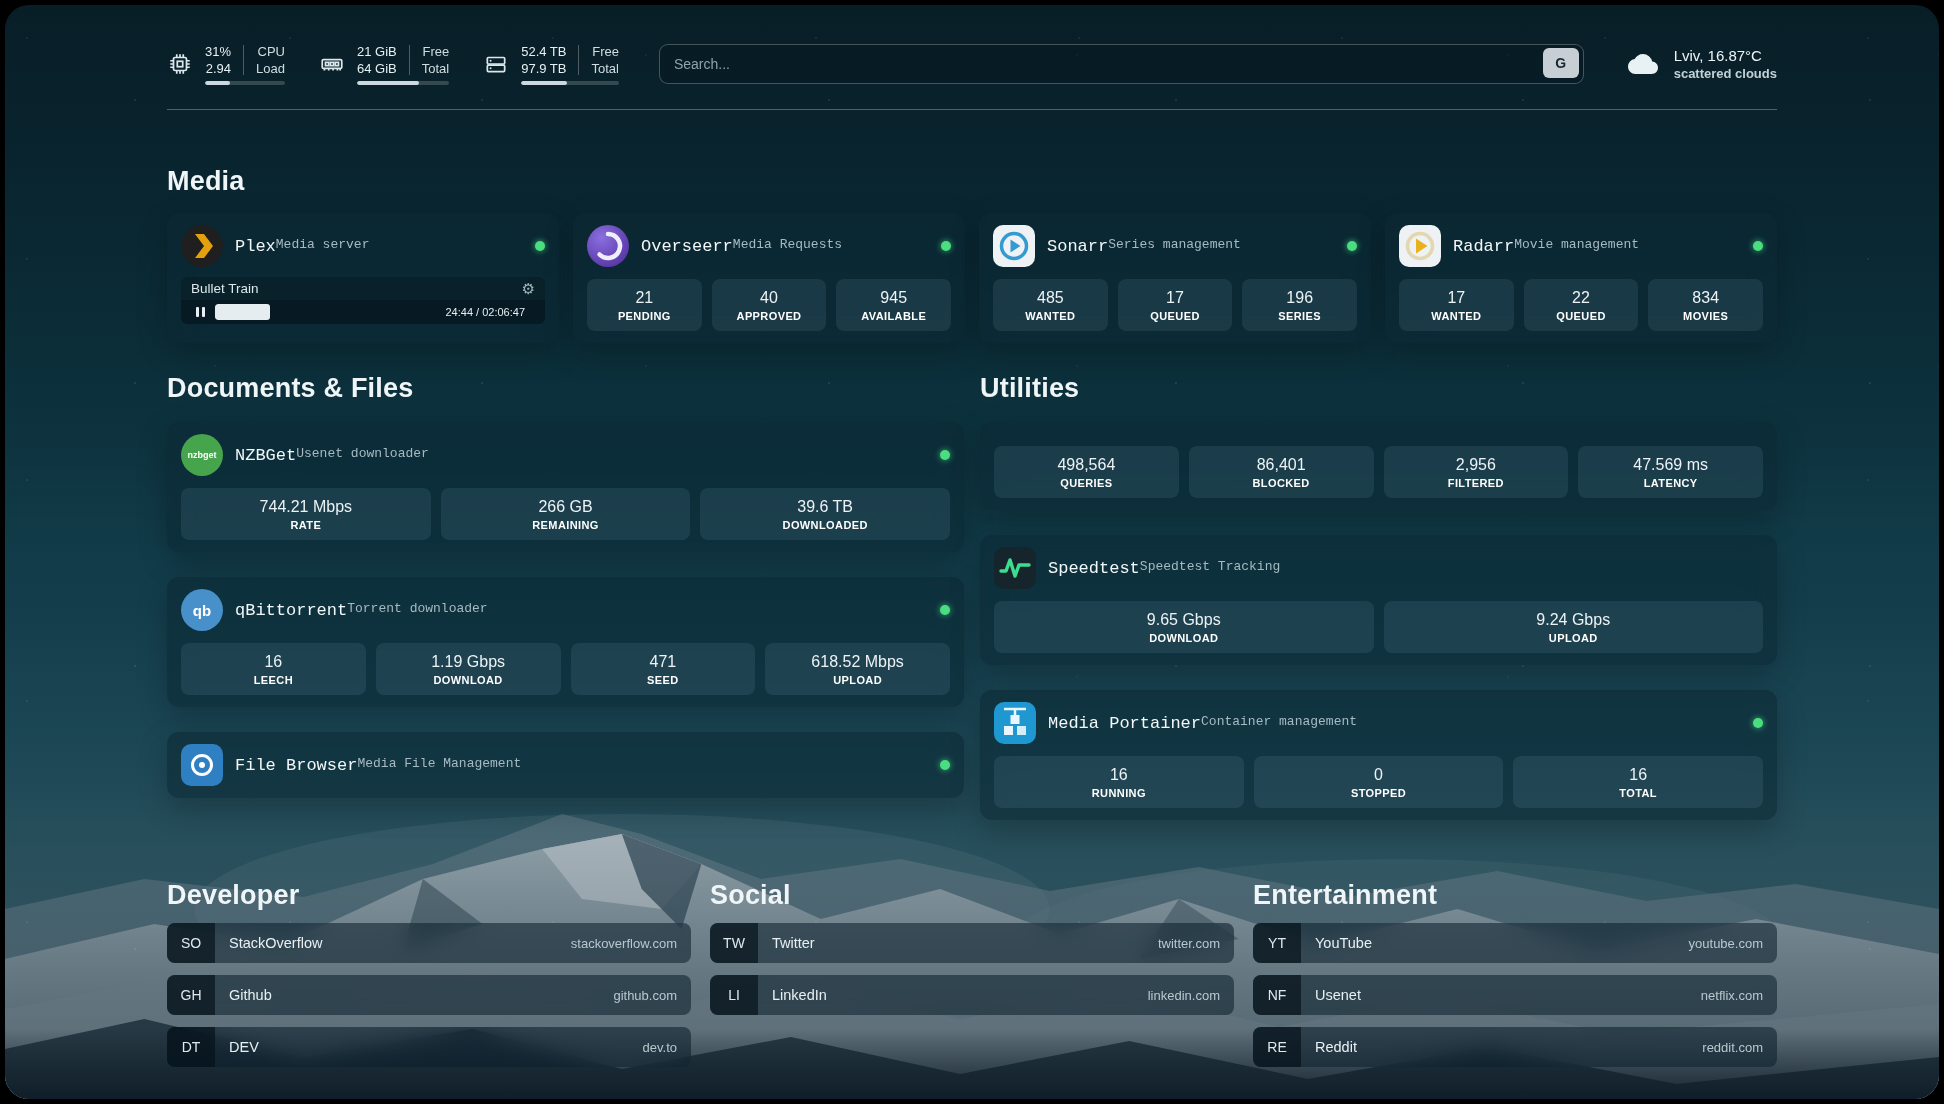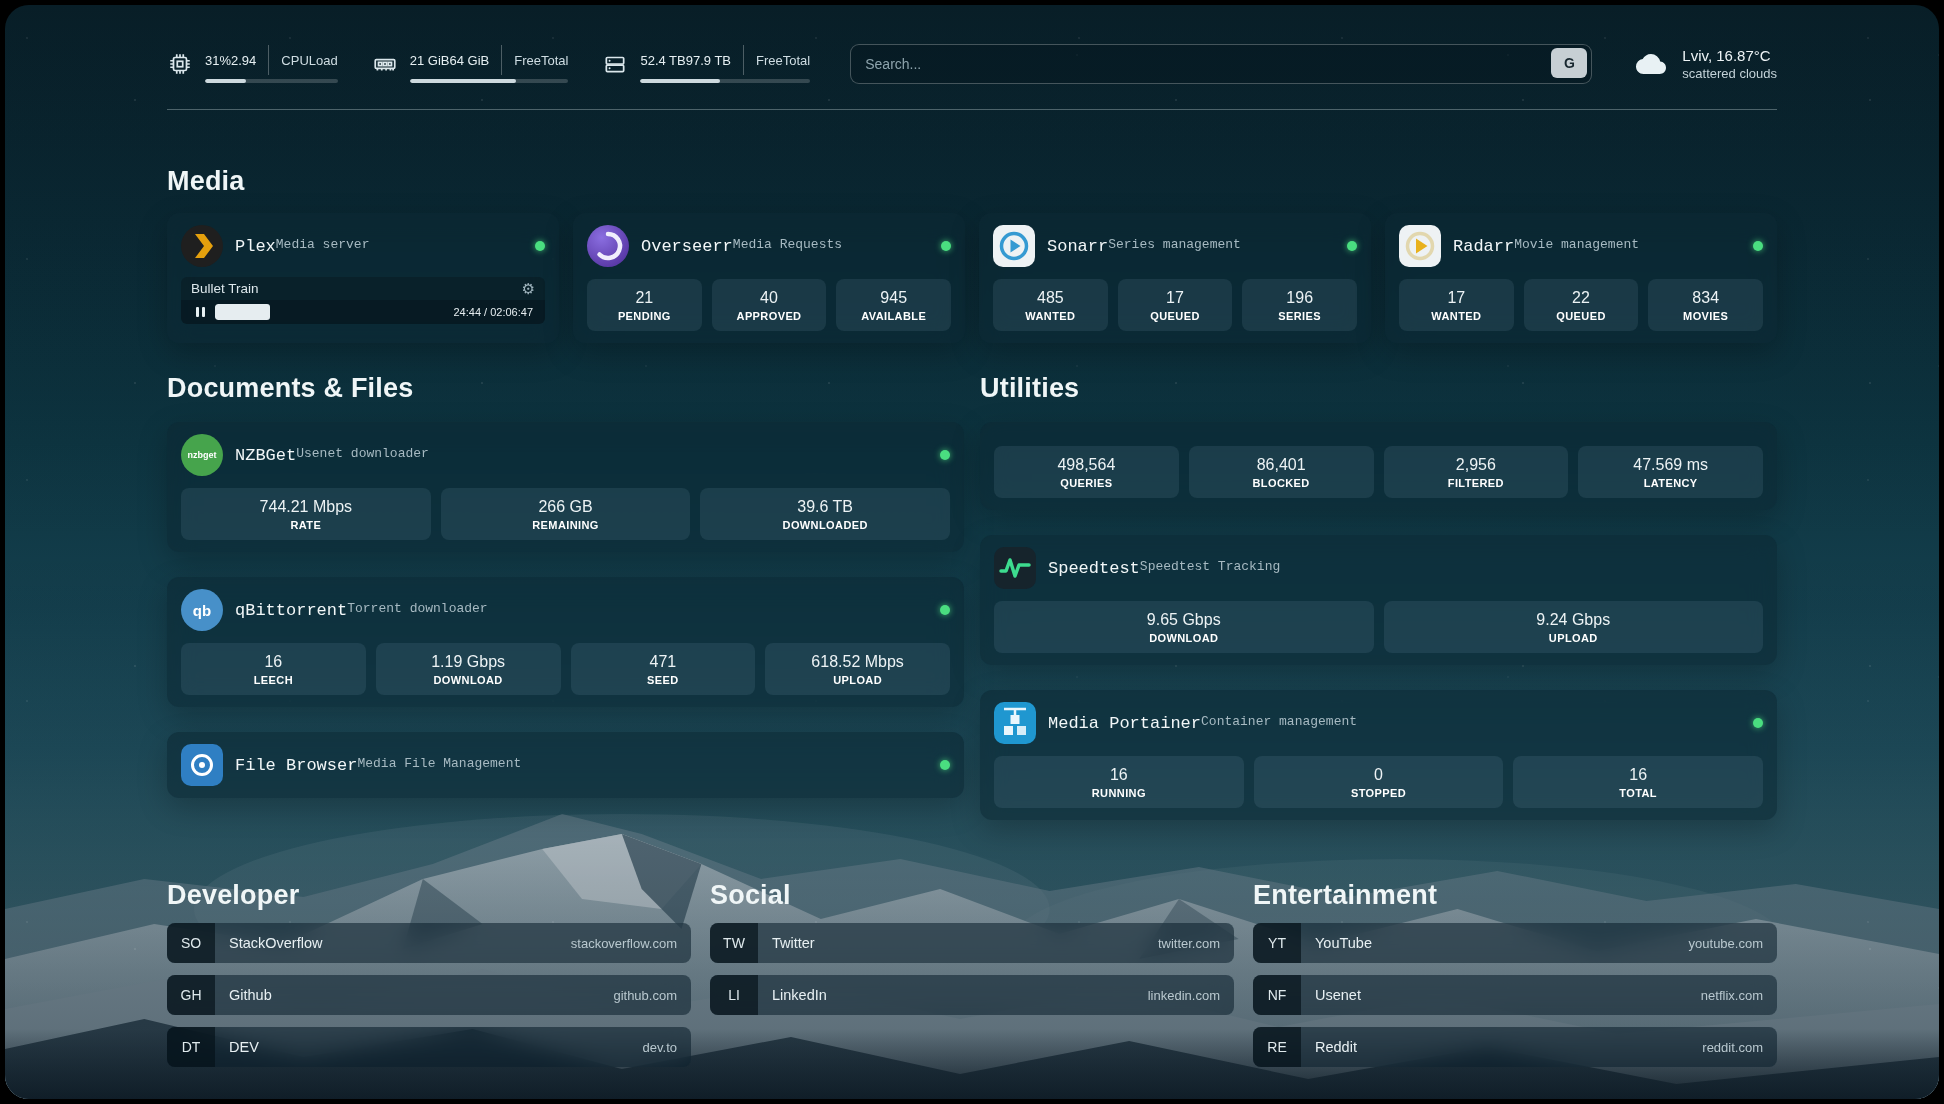--- a/index.html
+++ b/index.html
@@ -21,38 +21,38 @@
     background-size: 263px 221px, 347px 283px, 203px 181px, 431px 311px; }
 
   .content { position:relative; z-index:2; width:1610px; margin:0 auto; }
 
   
   .topbar { margin-top:26px; height:66px; display:flex; align-items:center; gap:34px; color:#e6eff2; }
   .sysstat { display:flex; align-items:center; gap:12px; }
   .sys-icon { width:26px; height:26px; flex:none; }
   .stat-body { display:flex; flex-direction:column; }
   .stat-cols { display:flex; align-items:center; gap:12px; }
-  .stat-col { display:flex; flex-direction:row; font-size:13px; line-height:17px; white-space:nowrap;align-items:flex-end; }
+  .stat-col { display:flex; flex-direction:column; font-size:13px; line-height:17px; white-space:nowrap;align-items:flex-end; }
   .stat-col.labels { color:#cfdde3; }
   .vdiv { width:1px; height:30px; background:rgba(255,255,255,.28); }
   .mini-bar { margin-top:4px; height:4px; border-radius:2px; background:rgba(255,255,255,.18); overflow:hidden; }
   .mini-fill { height:100%; border-radius:2px; background:#cdd9de; }
 
   .search { flex:1; display:flex; align-items:flex-start; height:40px; border:1px solid rgba(255,255,255,.25);
     border-radius:9px; background:rgba(5,20,28,.38); padding:3px 4px 3px 0; margin:0 6px; }
   .search input { flex:1; height:100%; background:transparent; border:none; outline:none; color:#e6eff2;
     font-size:14px; padding:0 14px; font-family:"Liberation Sans", sans-serif; }
   .search input::placeholder { color:#8ea4ad; }
   .search button { width:36px; height:30px; border:none; border-radius:6px; background:#c7cfd4; color:#17262e;
     font-size:14px; font-weight:bold; cursor:pointer; font-family:"Liberation Sans", sans-serif; }
 
   .weather { display:flex; align-items:center; gap:12px; }
   .weather-icon { width:38px; height:30px; }
   .weather-loc { font-size:15px; color:#eef4f6; line-height:19px; }
-  .weather-cond { font-size:13px; color:#c3d2d8; line-height:17px; }
+  .weather-cond { font-size:13px; color:#c3d2d8; line-height:17px;font-weight:bold; }
 
   .hr { margin-top:12px; height:1px; background:rgba(220,235,240,.32); }
 
   
   .section-title { font-size:27px; font-weight:600; color:#f0f6f7; letter-spacing:.2px; }
   .st-media { margin-top:56px; }
   .media-grid { margin-top:16px; display:grid; grid-template-columns:repeat(4,1fr); gap:14px; }
 
   .twocol { margin-top:30px; display:grid; grid-template-columns:1fr 1fr; gap:16px; }
   .twocol .section-title { margin-bottom:18px; }
@@ -90,21 +90,21 @@
   .player { margin-top:10px; }
   .player-top { display:flex; justify-content:space-between; align-items:center;
     background:rgba(8,24,32,.45); border-radius:6px 6px 0 0; padding:4px 10px; }
   .player-title { font-size:13.5px; color:#dde8ec; }
   .gear { font-size:15px; color:#9fb4bd; cursor:pointer; line-height:1; }
   .player-bottom { background:rgba(5,17,25,.62); border-radius:0 0 6px 6px; padding:4px; display:flex; align-items:center; }
   .pause-btn { width:30px; height:16px; display:flex; align-items:center; justify-content:center; gap:3px; cursor:pointer; flex:none; }
   .pause-btn i { display:block; width:3px; height:10px; background:#e8f0f3; border-radius:1px; }
   .player-track { position:relative; flex:1; height:16px; border-radius:3px; overflow:hidden; }
   .player-fill { position:absolute; left:0; top:0; bottom:0; background:#e6edf0; border-radius:3px; }
-  .player-time { position:absolute; right:8px; top:1.5px; font-size:11px; color:#e6edf0; }
+  .player-time { position:absolute; right:16px; top:1.5px; font-size:11px; color:#e6edf0; }
 
   
   .bookmarks { margin-top:60px; display:grid; grid-template-columns:repeat(3,1fr); gap:19px; padding-bottom:48px; }
   .bm-col .section-title { margin-bottom:6px; }
   .bm-row { display:flex; align-items:center; height:40px; background:rgba(10,30,41,.55); border-radius:8px;
     margin-top:12px; overflow:hidden; cursor:pointer; backdrop-filter:blur(10px); -webkit-backdrop-filter:blur(10px); }
   .bm-abbr { width:48px; align-self:stretch; background:rgba(4,16,24,.66); display:flex; align-items:center;
     justify-content:center; font-size:14px; color:#dfe9ec; flex:none; }
   .bm-name { margin-left:14px; font-size:14.5px; color:#e8f0f3; }
   .bm-url { margin-left:auto; margin-right:14px; font-size:13px; color:#b9c8cf; }

